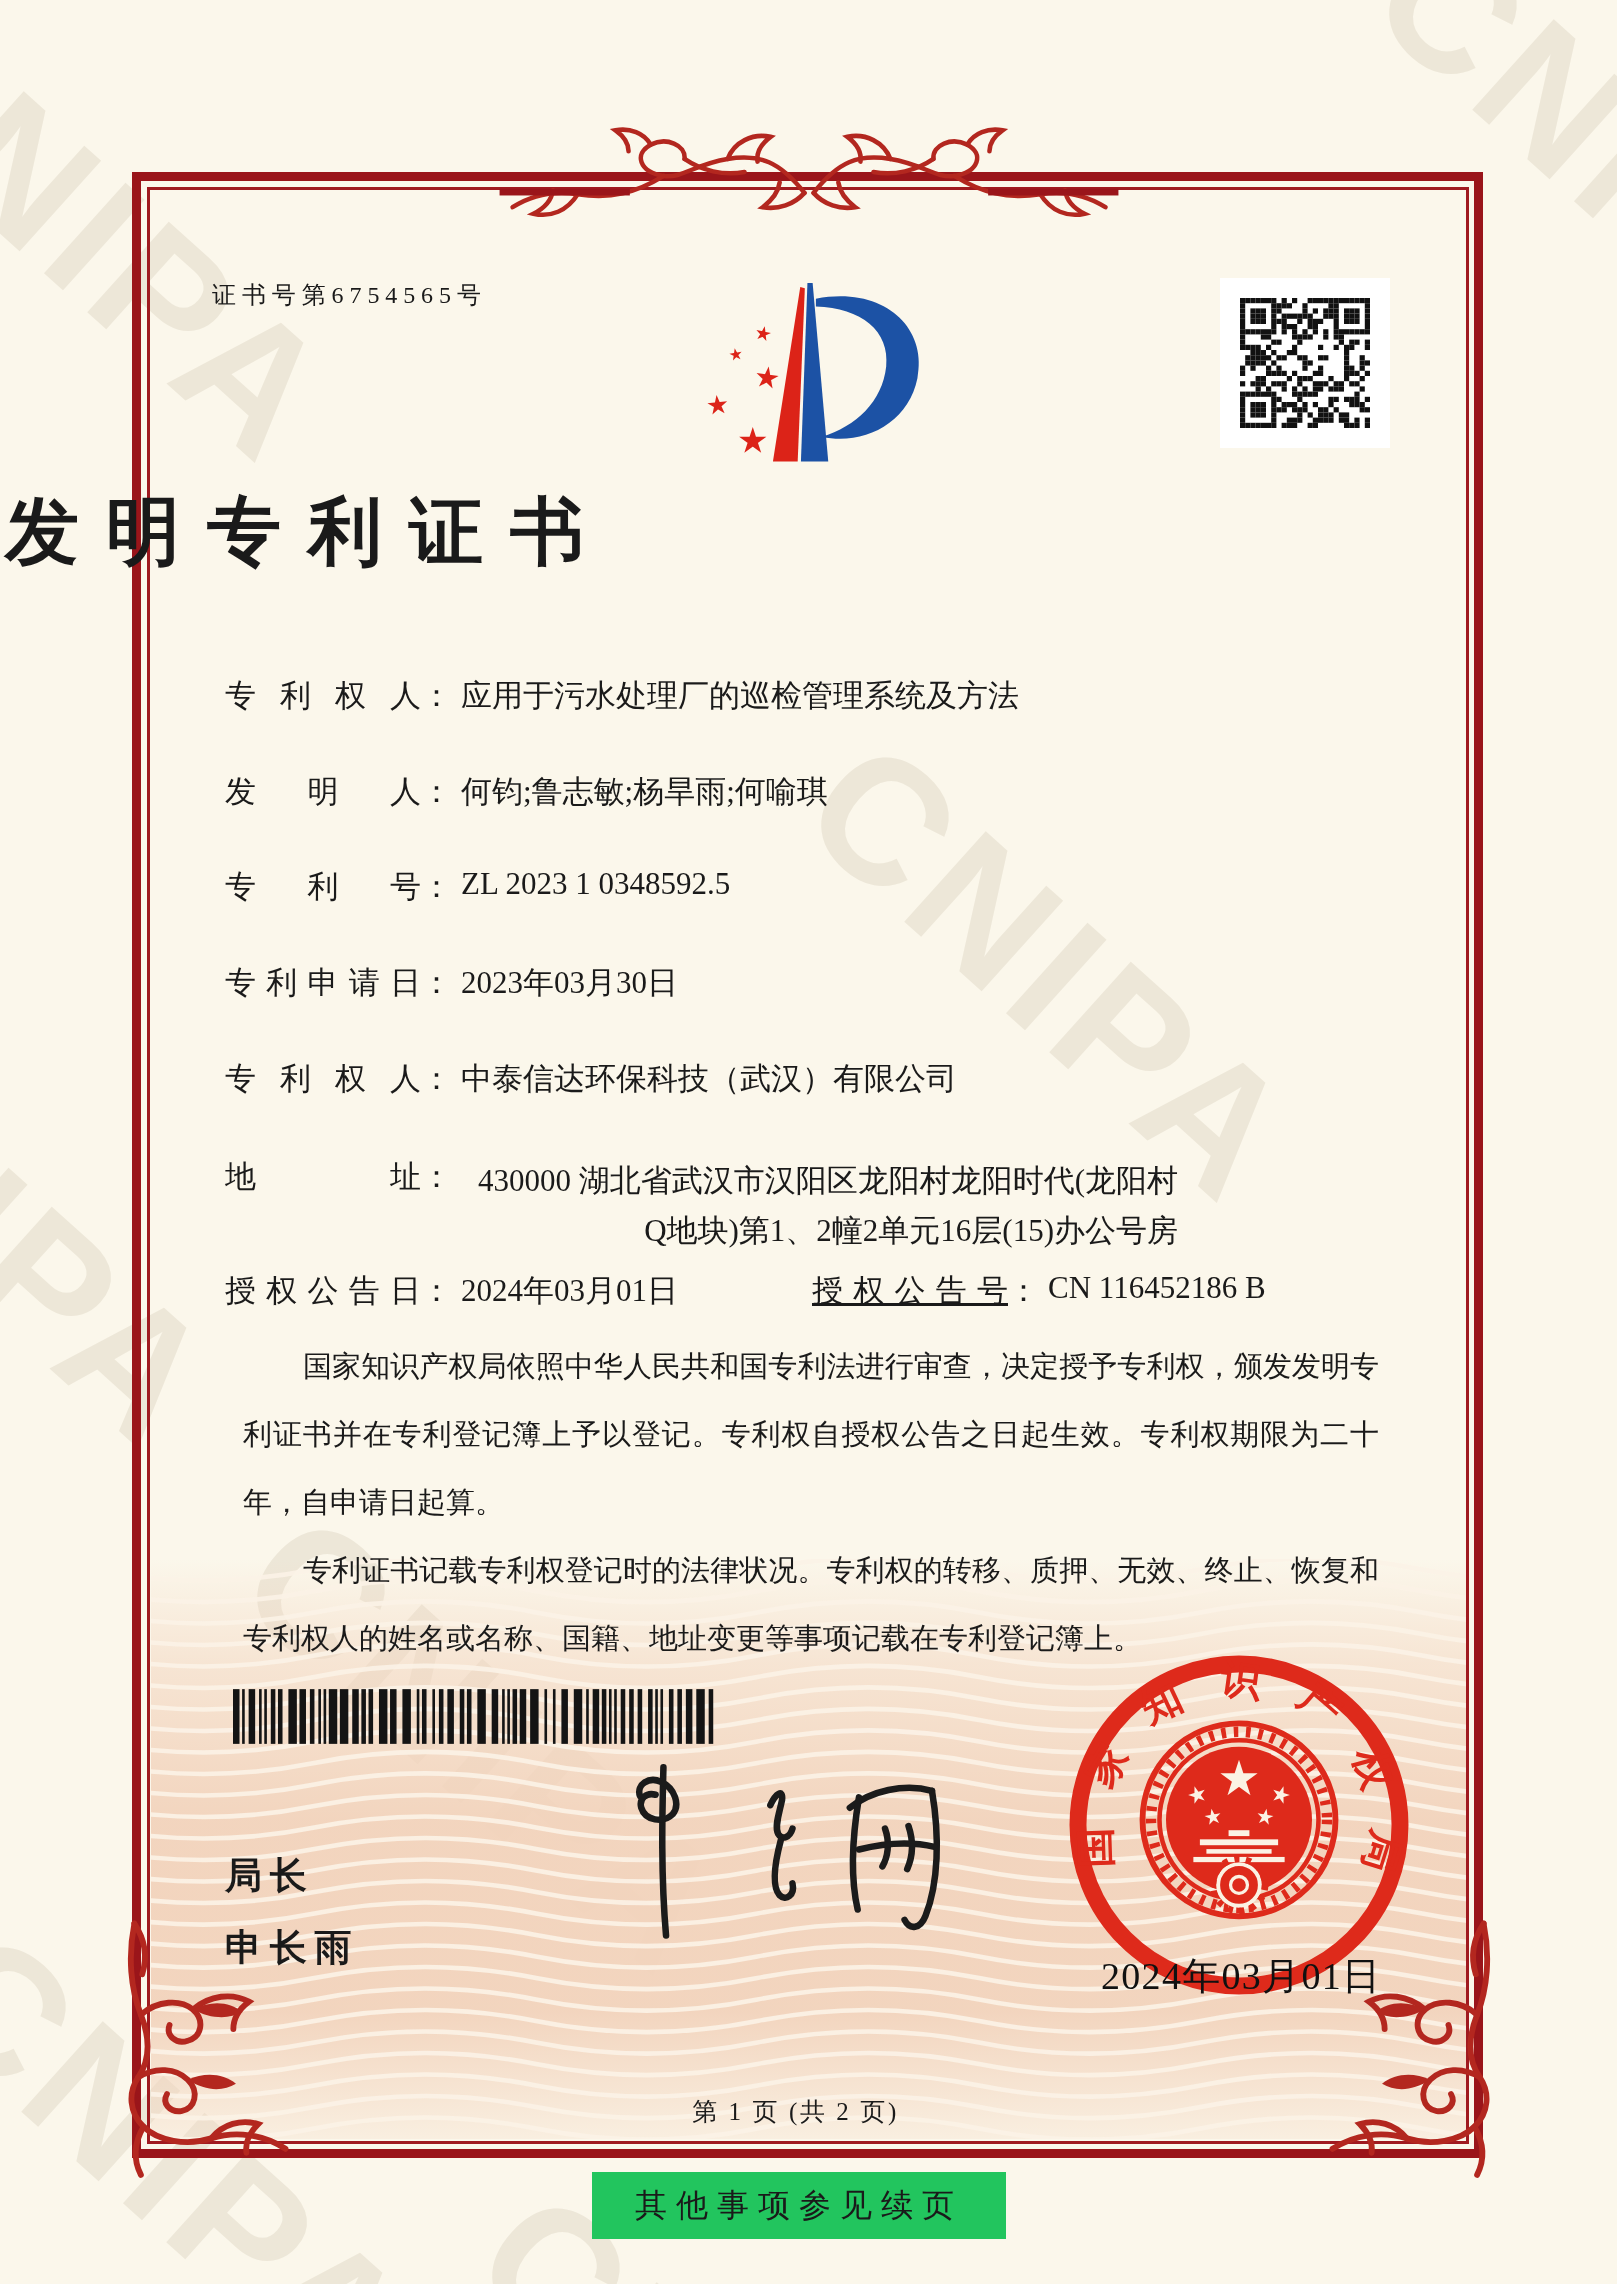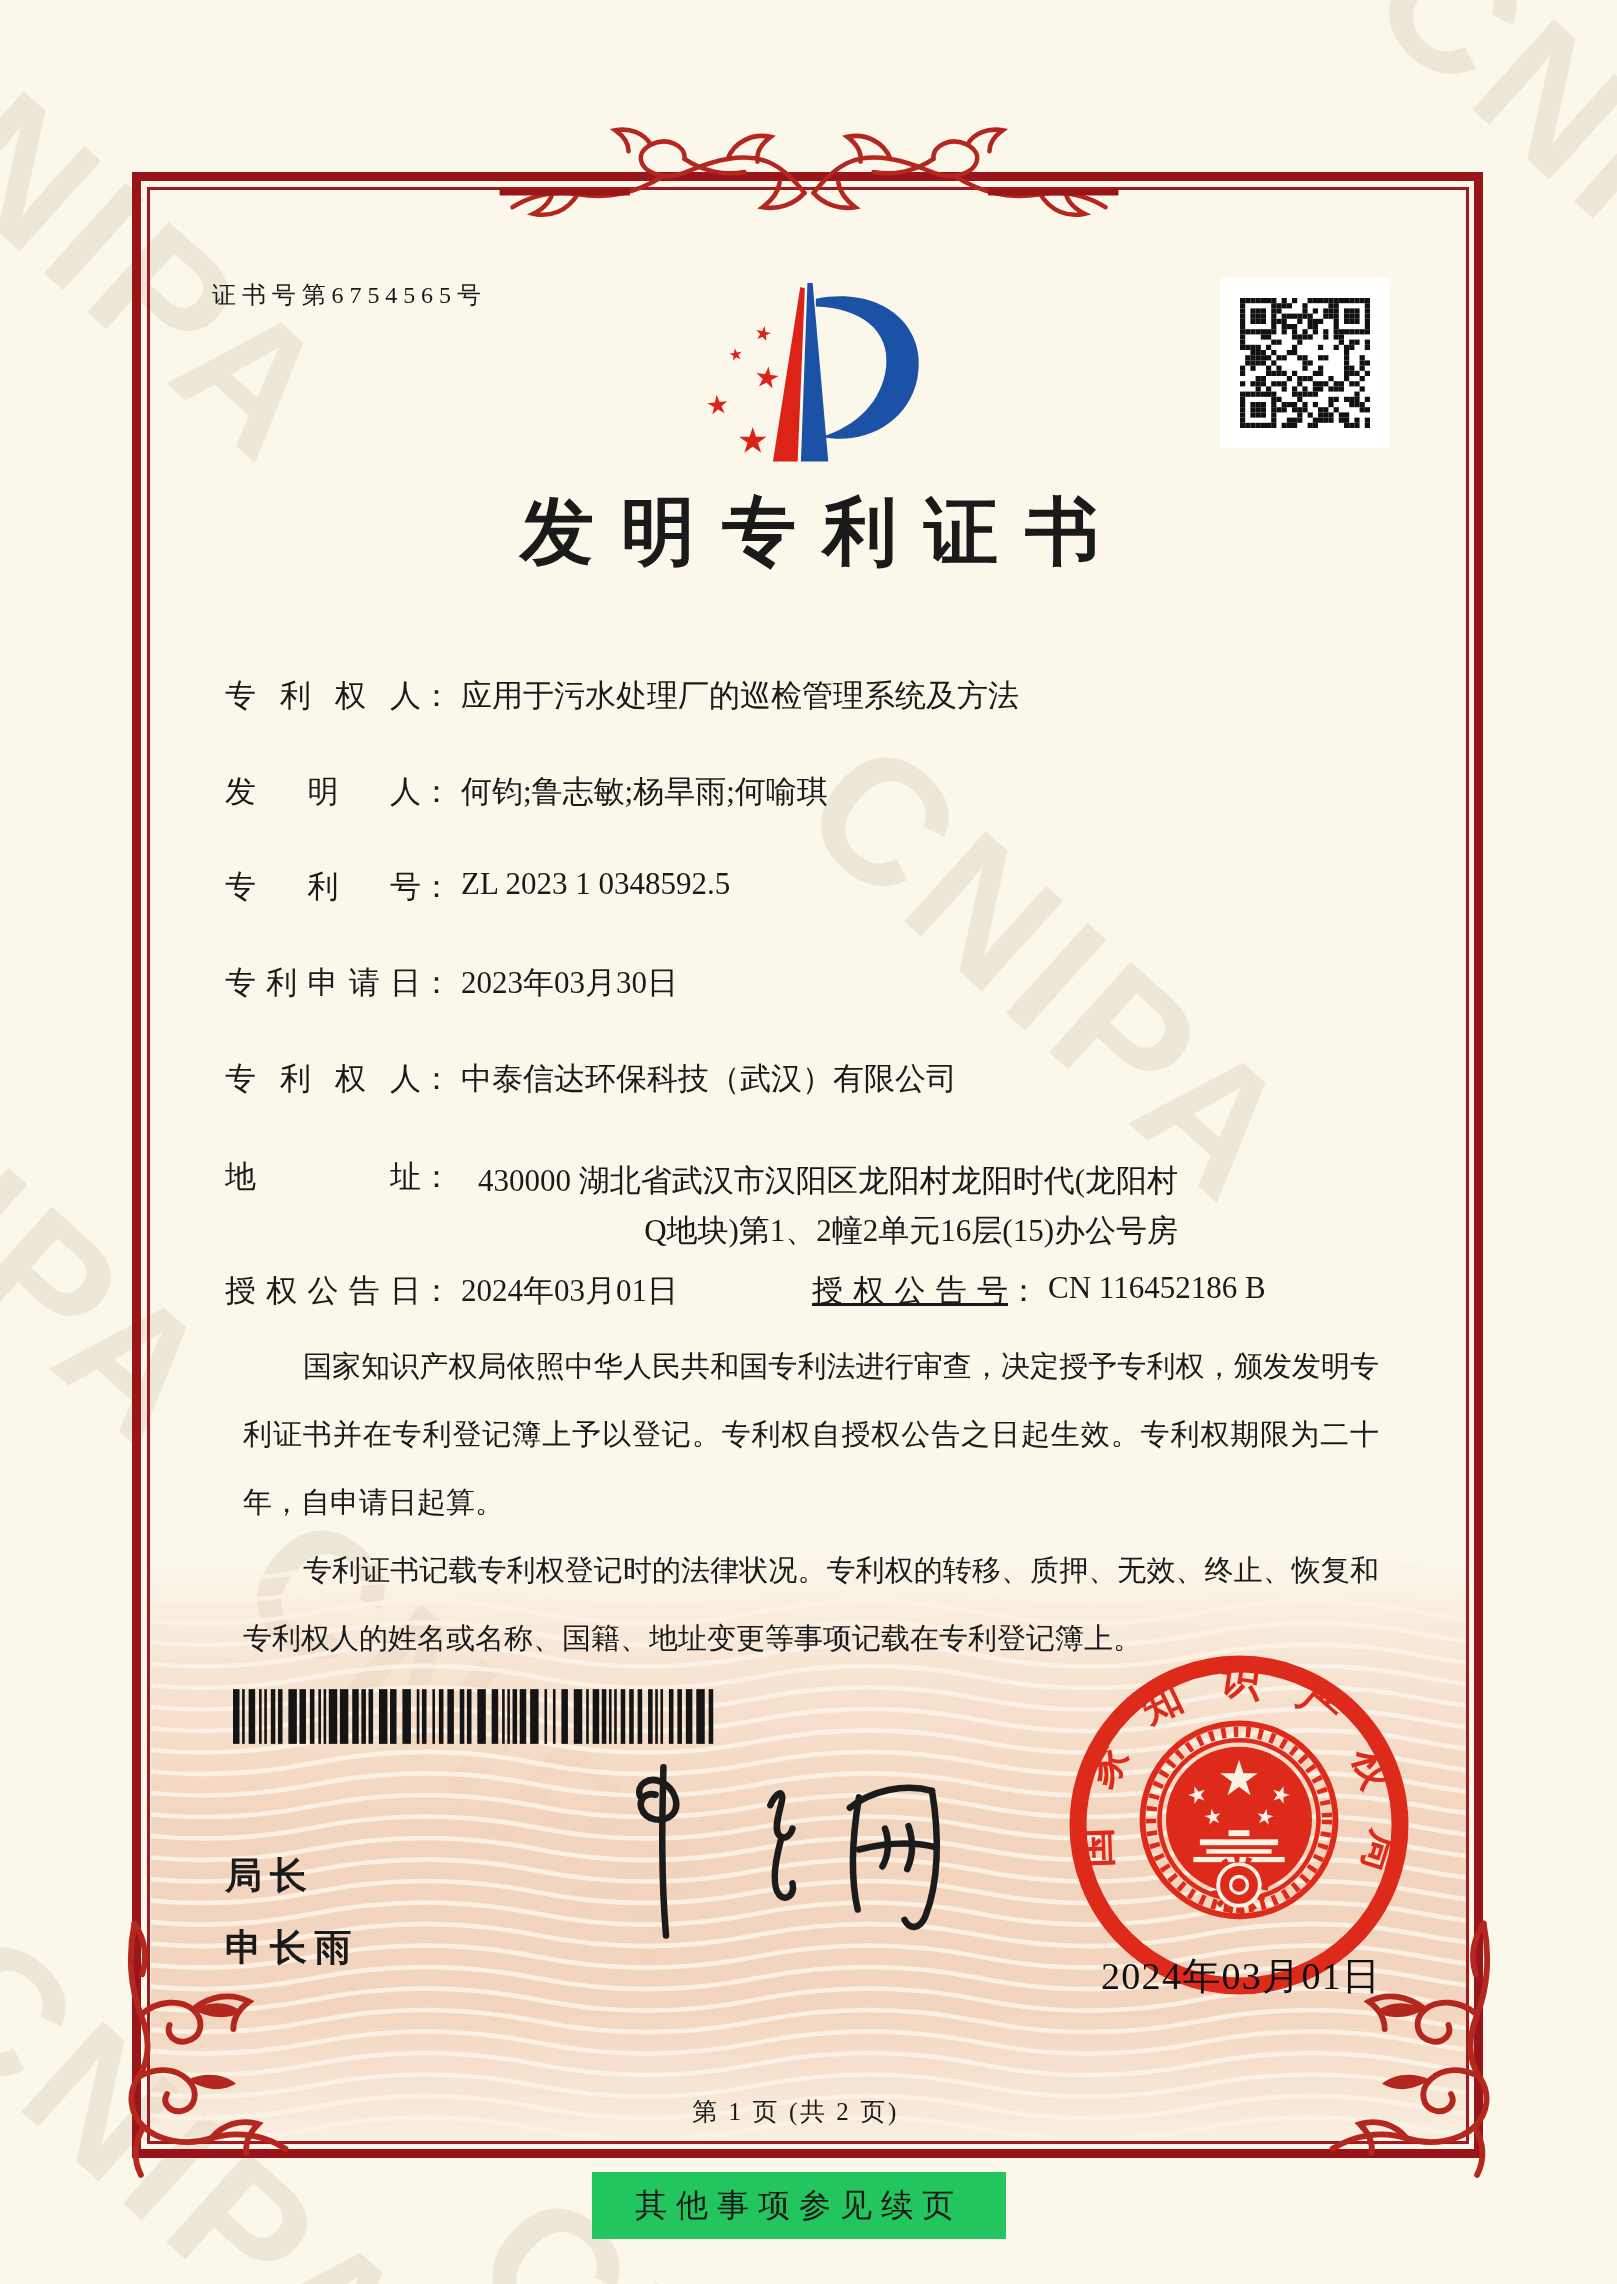--- a/index.html
+++ b/index.html
@@ -15,22 +15,22 @@
       border:9.8px solid #9A151A;z-index:3;}
   .frame-inner{position:absolute;left:147px;top:187px;width:1316px;height:1951px;
       border:3.3px solid #A01A20;z-index:3;}
   
   .band{position:absolute;left:151px;top:1559px;width:1316px;height:580px;z-index:2;
       background:linear-gradient(180deg,rgba(243,214,192,0) 0%,rgba(243,214,192,.55) 18%,
       rgba(242,211,188,.95) 45%,rgba(242,211,188,.95) 78%,rgba(243,214,192,.25) 100%);}
   .band svg{position:absolute;left:0;top:0;}
   
   .certno{position:absolute;left:212px;top:279px;font-size:24px;letter-spacing:5.9px;z-index:10;}
-  .title{position:absolute;left:0;top:483px;width:1617px;text-align:center;font-size:74px;
-      font-weight:bold;letter-spacing:27px;padding-left:29px;box-sizing:border-box;z-index:10;}
+  .title{position:absolute;left:0;top:483px;width:1617px;text-align:left;font-size:74px;
+      font-weight:bold;letter-spacing:27px;padding-left:5px;box-sizing:border-box;z-index:10;}
   .qrbox{position:absolute;left:1220px;top:278px;width:170px;height:170px;background:#ffffff;z-index:10;}
   .qrbox svg{position:absolute;left:19.6px;top:19.6px;}
   
   .row{position:absolute;left:225px;font-size:31px;z-index:10;white-space:nowrap;}
   .lbl{display:inline-block;width:196px;text-align:justify;text-align-last:justify;vertical-align:top;}
   .colon{display:inline-block;vertical-align:top;}
   .val{display:inline-block;margin-left:9px;vertical-align:top;text-align:right;}
   .row.addr .val{width:717px;white-space:normal;line-height:1.62;}
   .grp2{position:absolute;left:587px;top:0;white-space:nowrap;}
   .grp2 .lbl{width:196px;text-decoration:underline;}

